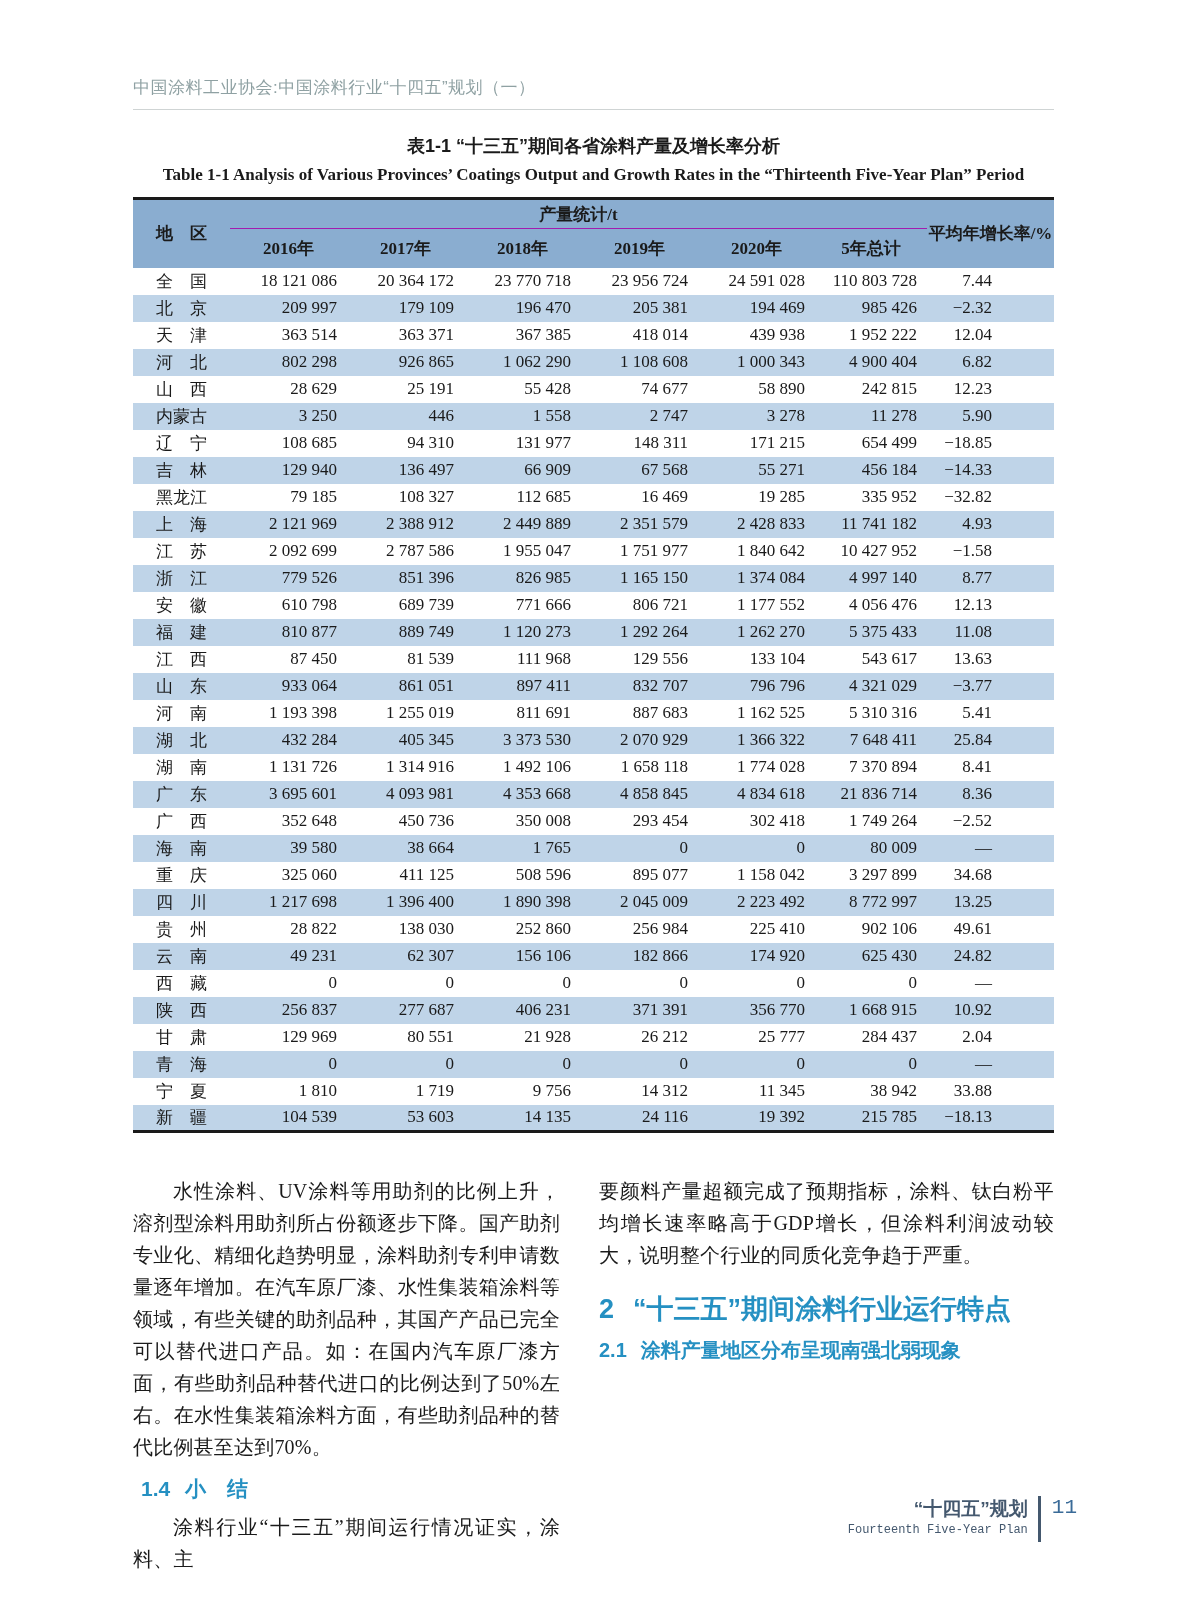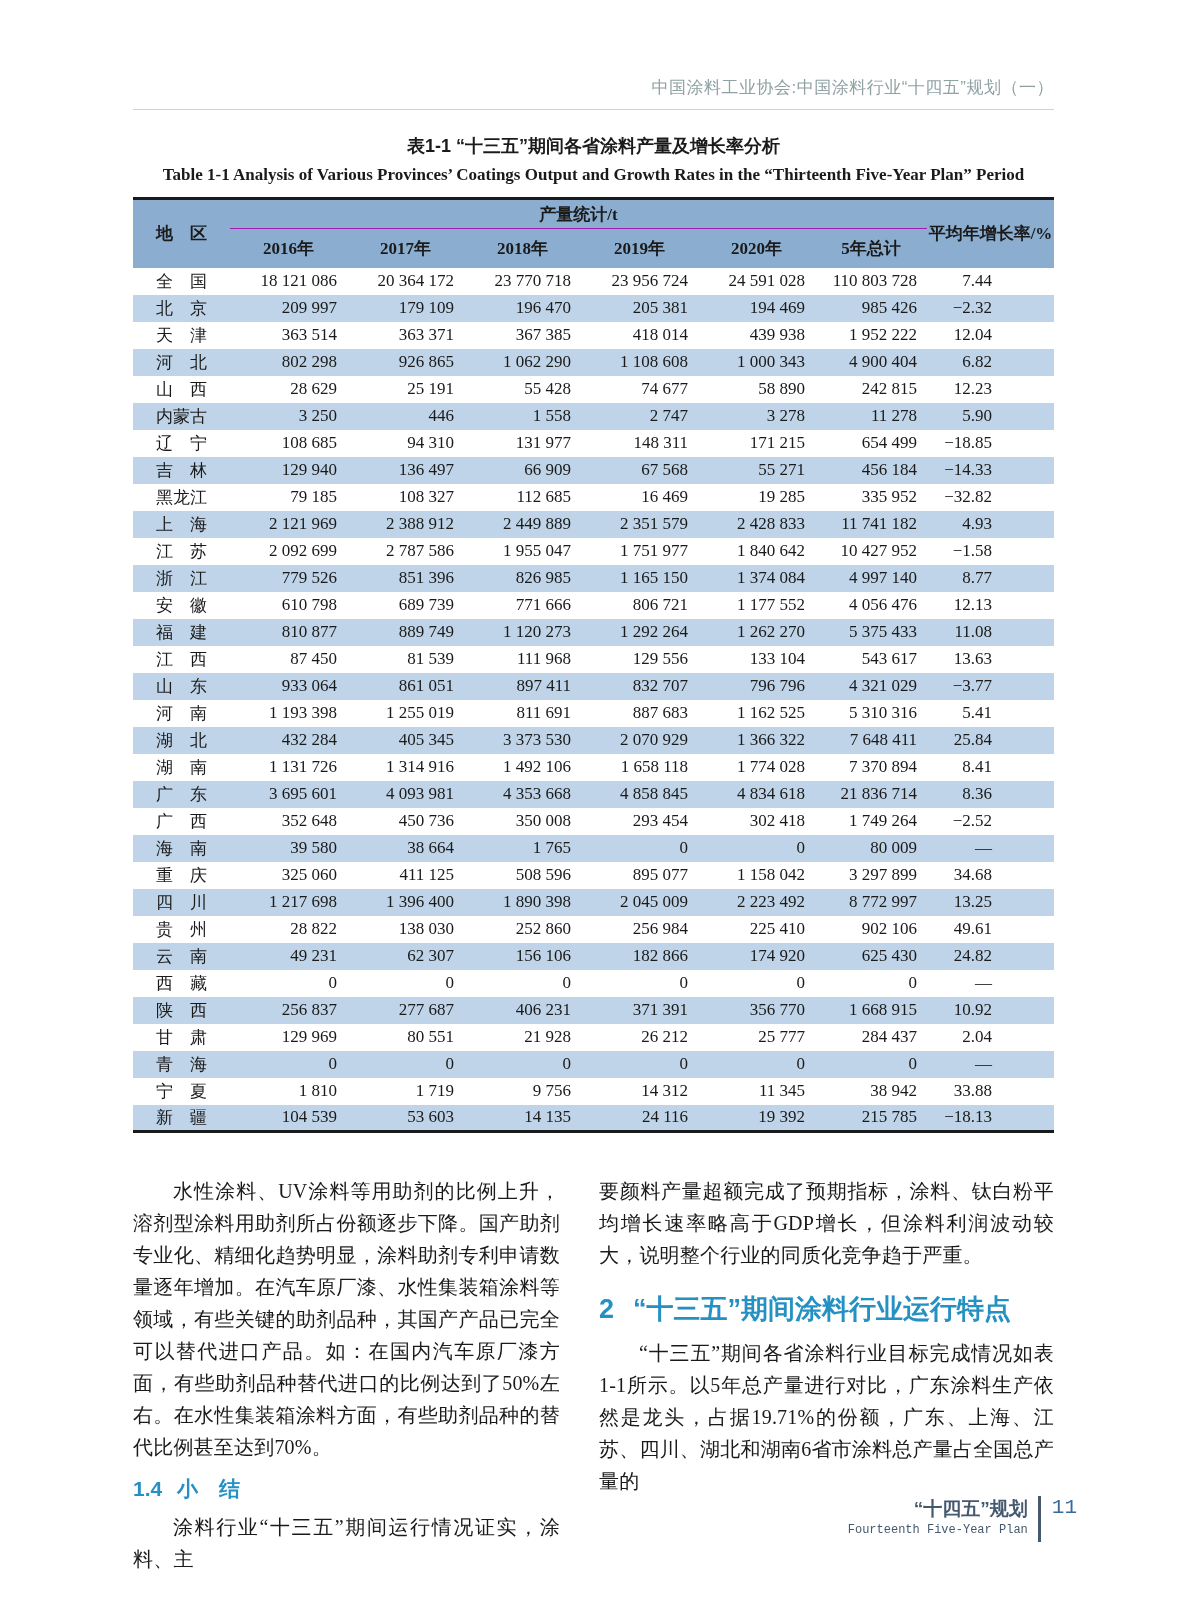--- a/index.html
+++ b/index.html
@@ -7,21 +7,20 @@
   body {
     width:1187px; height:1600px;
     position:relative; overflow:hidden;
     font-family:"Liberation Serif","DejaVu Serif",serif;
     color:#1a1a1a;
   }
   .page { width:921px; margin:0 auto; padding-top:76px; }
 
   
   .doc-header {
-    text-align:right;
     font-family:"Liberation Sans","DejaVu Sans",sans-serif;
     font-size:17px; letter-spacing:0.5px;
     color:var(--header-color,#8fa1a3);
     padding-bottom:10px;
     border-bottom:1px solid var(--rule-color,#cfd4d4);
   }
 
   
   .tbl-title-cn {
     margin-top:24px; text-align:center; font-weight:bold; font-size:18px;
@@ -60,21 +59,21 @@
   .col-right { width:455px; }
   .para {
     font-size:20px; line-height:32px; text-align:justify;
     letter-spacing:0.2px;
   }
   .para.indent { text-indent:2em; }
   .h-accent {
     font-family:"Liberation Sans","DejaVu Sans",sans-serif;
     color:var(--accent,#2590c2); font-weight:bold;
   }
-  .h-small { font-size:21px; margin:12px 0 8px 0; }
+  .h-small { font-size:21px; margin:12px 0 8px 8px; }
   .h-big   { font-size:27px; margin:20px 0 10px 0; }
   .h-mid   { font-size:20px; margin:6px 0 10px 0; }
   .h-accent .h-num { margin-right:0.7em; }
 
   
   .footer {
     position:absolute; top:1496px; right:110px;
     display:flex; align-items:flex-start;
   }
   .footer-brand { text-align:right; }
@@ -461,21 +460,23 @@
       <div class="h-accent h-small">
         <span class="h-num">1.4</span><span>小　结</span>
       </div>
       <p class="para indent">涂料行业“十三五”期间运行情况证实，涂料、主</p>
     </div>
     <div class="col-right">
       <p class="para">要颜料产量超额完成了预期指标，涂料、钛白粉平均增长速率略高于GDP增长，但涂料利润波动较大，说明整个行业的同质化竞争趋于严重。</p>
       <div class="h-accent h-big">
         <span class="h-num">2</span><span>“十三五”期间涂料行业运行特点</span>
       </div>
-      <p class="para indent">“十三五”期间各省涂料行业目标完成情况如表1-1所示。以5年总产量进行对比，广东涂料生产依然是龙头，占据19.71%的份额，广东、上海、江苏、四川、湖北和湖南6省市涂料总产量占全国总产量的</p>
+      <div class="h-accent h-mid">
+        <span class="h-num">2.1</span><span>涂料产量地区分布呈现南强北弱现象</span>
+      </div>
     </div>
   </div>
 
 </div>
 
 <div class="footer">
   <div class="footer-brand">
     <div class="footer-cn">“十四五”规划</div>
     <div class="footer-en">Fourteenth Five-Year Plan</div>
   </div>

